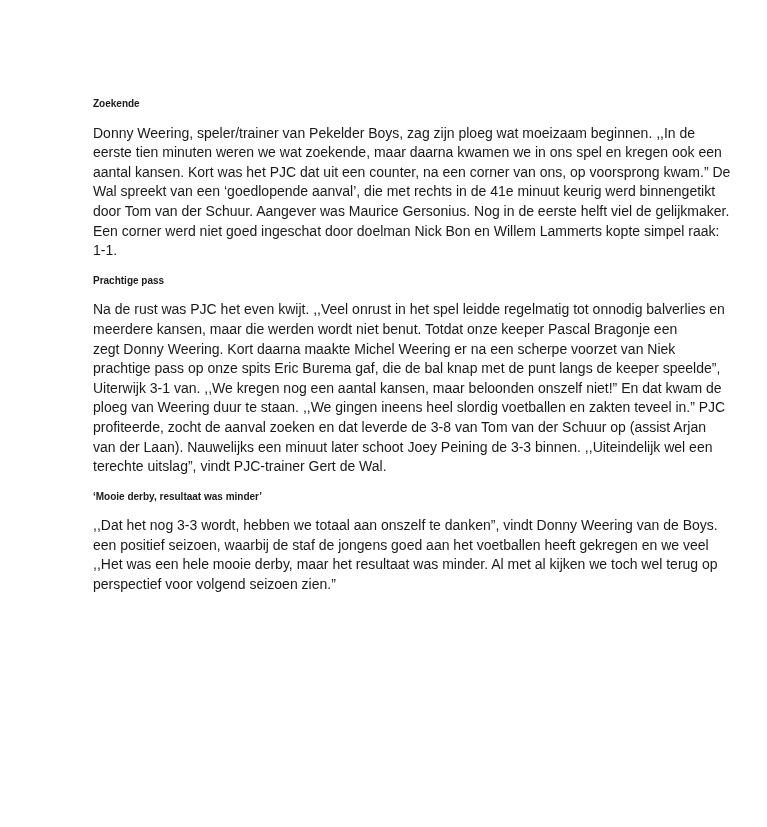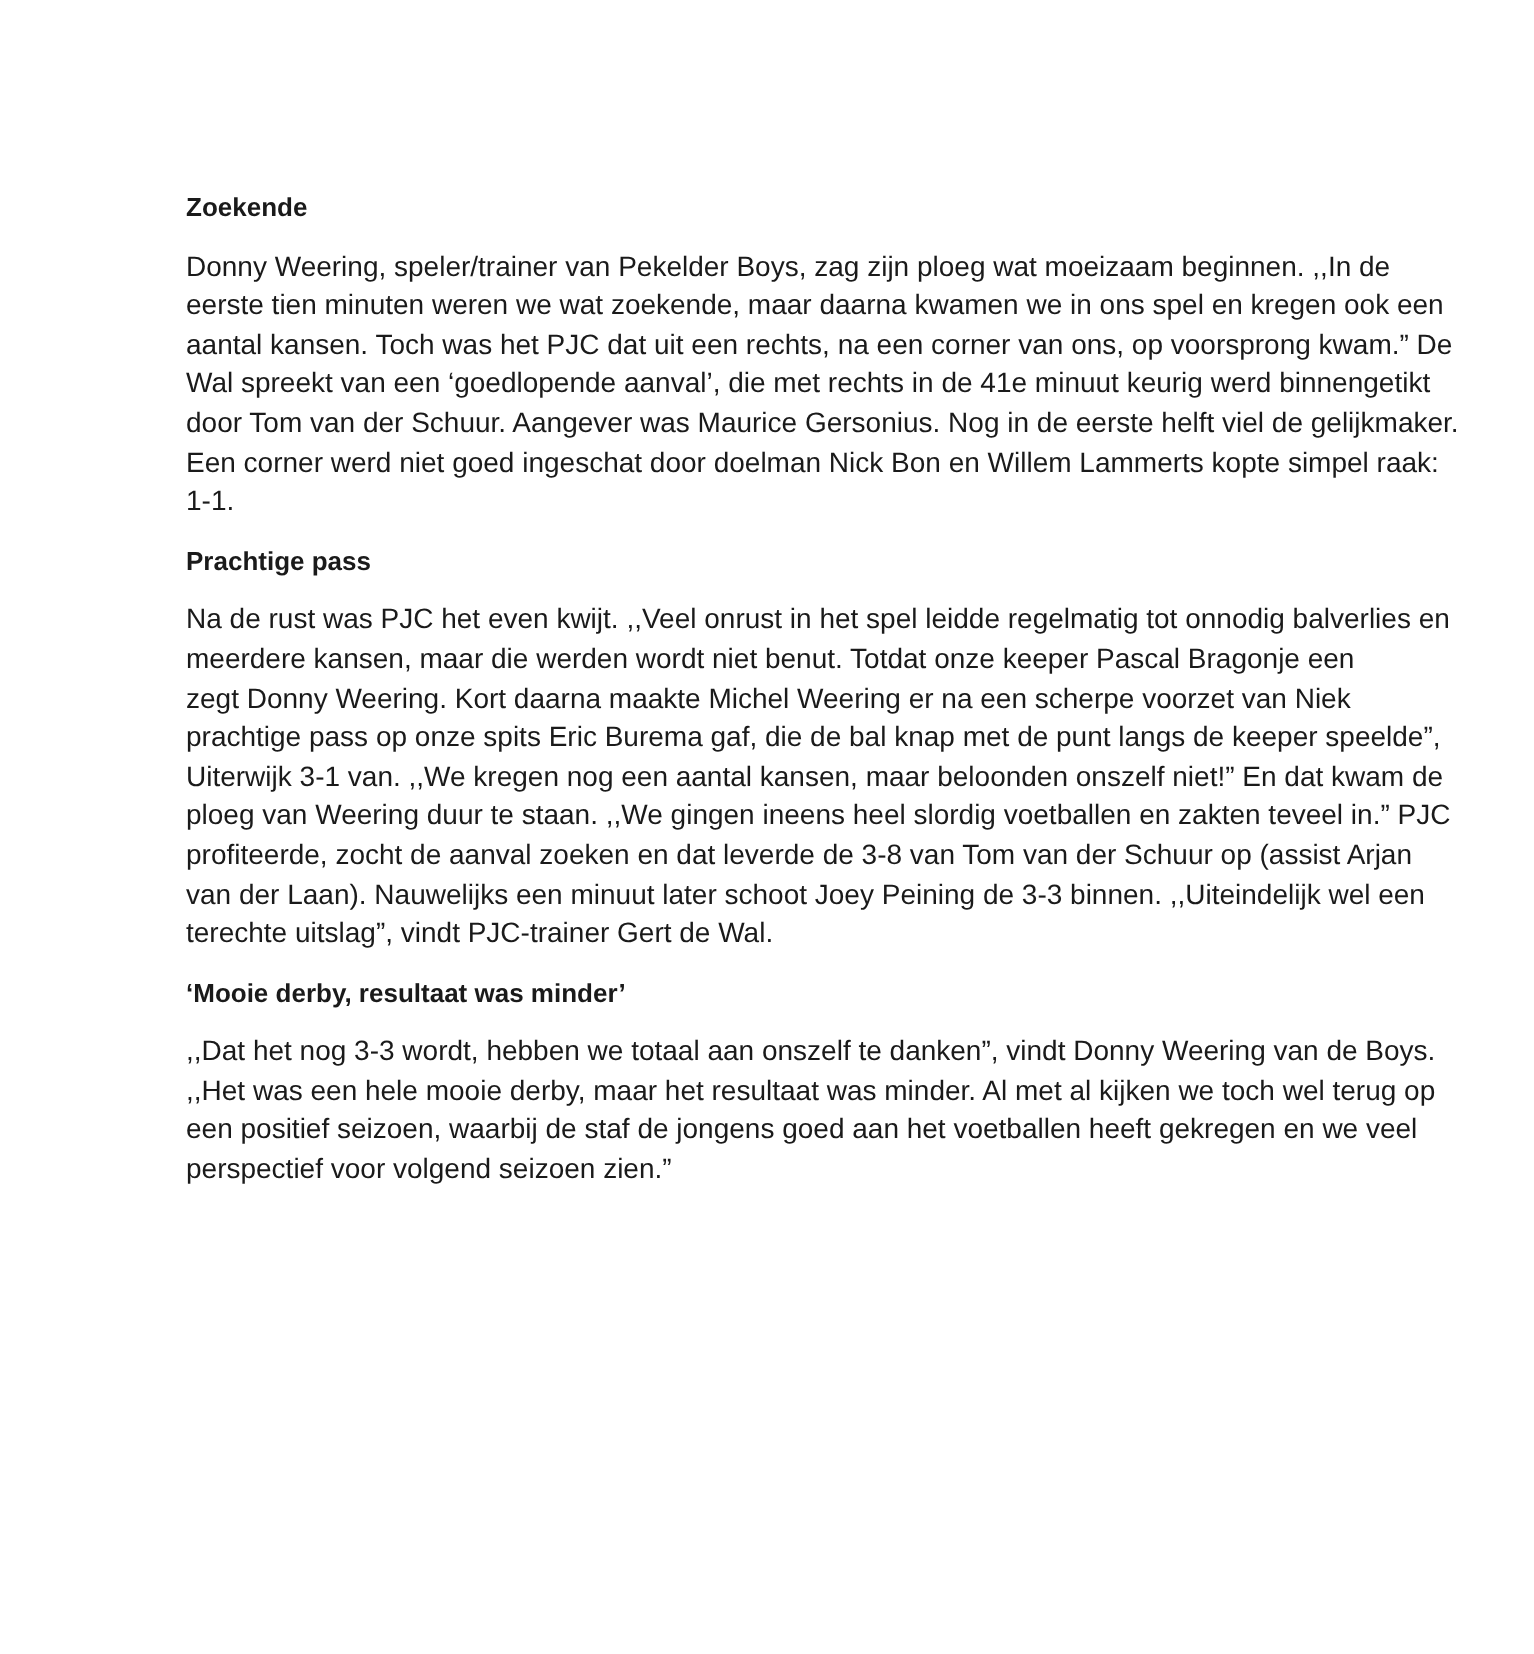--- a/index.html
+++ b/index.html
@@ -16,21 +16,21 @@
     font-family: "Liberation Sans", "DejaVu Sans", sans-serif;
     color: #1a1a1a;
   }
   .content {
     position: absolute;
     top: 94px;
     left: 93px;
     width: 620px;
   }
   .block-heading {
-    font-size: 13px;
+    font-size: 10px;
     line-height: 19.6px;
     font-weight: bold;
     margin: 0 0 10px 0;
   }
   .block-paragraph {
     font-size: 14px;
     line-height: 19.6px;
     font-weight: normal;
     margin: 0 0 10px 0;
   }
@@ -41,39 +41,39 @@
 </style>
 </head>
 <body>
 
 <div class="page">
   <div class="content" id="doc-content">
       <h2 class="block-heading">Zoekende</h2>
       <p class="block-paragraph">
         <span class="line">Donny Weering, speler/trainer van Pekelder Boys, zag zijn ploeg wat moeizaam beginnen. ,,In de</span>
         <span class="line">eerste tien minuten weren we wat zoekende, maar daarna kwamen we in ons spel en kregen ook een</span>
-        <span class="line">aantal kansen. Toch was het PJC dat uit een rechts, na een corner van ons, op voorsprong kwam.” De</span>
+        <span class="line">aantal kansen. Kort was het PJC dat uit een counter, na een corner van ons, op voorsprong kwam.” De</span>
         <span class="line">Wal spreekt van een ‘goedlopende aanval’, die met rechts in de 41e minuut keurig werd binnengetikt</span>
         <span class="line">door Tom van der Schuur. Aangever was Maurice Gersonius. Nog in de eerste helft viel de gelijkmaker.</span>
         <span class="line">Een corner werd niet goed ingeschat door doelman Nick Bon en Willem Lammerts kopte simpel raak:</span>
         <span class="line">1-1.</span>
       </p>
       <h2 class="block-heading">Prachtige pass</h2>
       <p class="block-paragraph">
         <span class="line">Na de rust was PJC het even kwijt. ,,Veel onrust in het spel leidde regelmatig tot onnodig balverlies en</span>
         <span class="line">meerdere kansen, maar die werden wordt niet benut. Totdat onze keeper Pascal Bragonje een</span>
         <span class="line">zegt Donny Weering. Kort daarna maakte Michel Weering er na een scherpe voorzet van Niek</span>
         <span class="line">prachtige pass op onze spits Eric Burema gaf, die de bal knap met de punt langs de keeper speelde”,</span>
         <span class="line">Uiterwijk 3-1 van. ,,We kregen nog een aantal kansen, maar beloonden onszelf niet!” En dat kwam de</span>
         <span class="line">ploeg van Weering duur te staan. ,,We gingen ineens heel slordig voetballen en zakten teveel in.” PJC</span>
         <span class="line">profiteerde, zocht de aanval zoeken en dat leverde de 3-8 van Tom van der Schuur op (assist Arjan</span>
         <span class="line">van der Laan). Nauwelijks een minuut later schoot Joey Peining de 3-3 binnen. ,,Uiteindelijk wel een</span>
         <span class="line">terechte uitslag”, vindt PJC-trainer Gert de Wal.</span>
       </p>
       <h2 class="block-heading">‘Mooie derby, resultaat was minder’</h2>
       <p class="block-paragraph">
         <span class="line">,,Dat het nog 3-3 wordt, hebben we totaal aan onszelf te danken”, vindt Donny Weering van de Boys.</span>
+        <span class="line">een positief seizoen, waarbij de staf de jongens goed aan het voetballen heeft gekregen en we veel</span>
         <span class="line">,,Het was een hele mooie derby, maar het resultaat was minder. Al met al kijken we toch wel terug op</span>
-        <span class="line">een positief seizoen, waarbij de staf de jongens goed aan het voetballen heeft gekregen en we veel</span>
         <span class="line">perspectief voor volgend seizoen zien.”</span>
       </p>
     </div>
 </div>
 
 </body></html>

